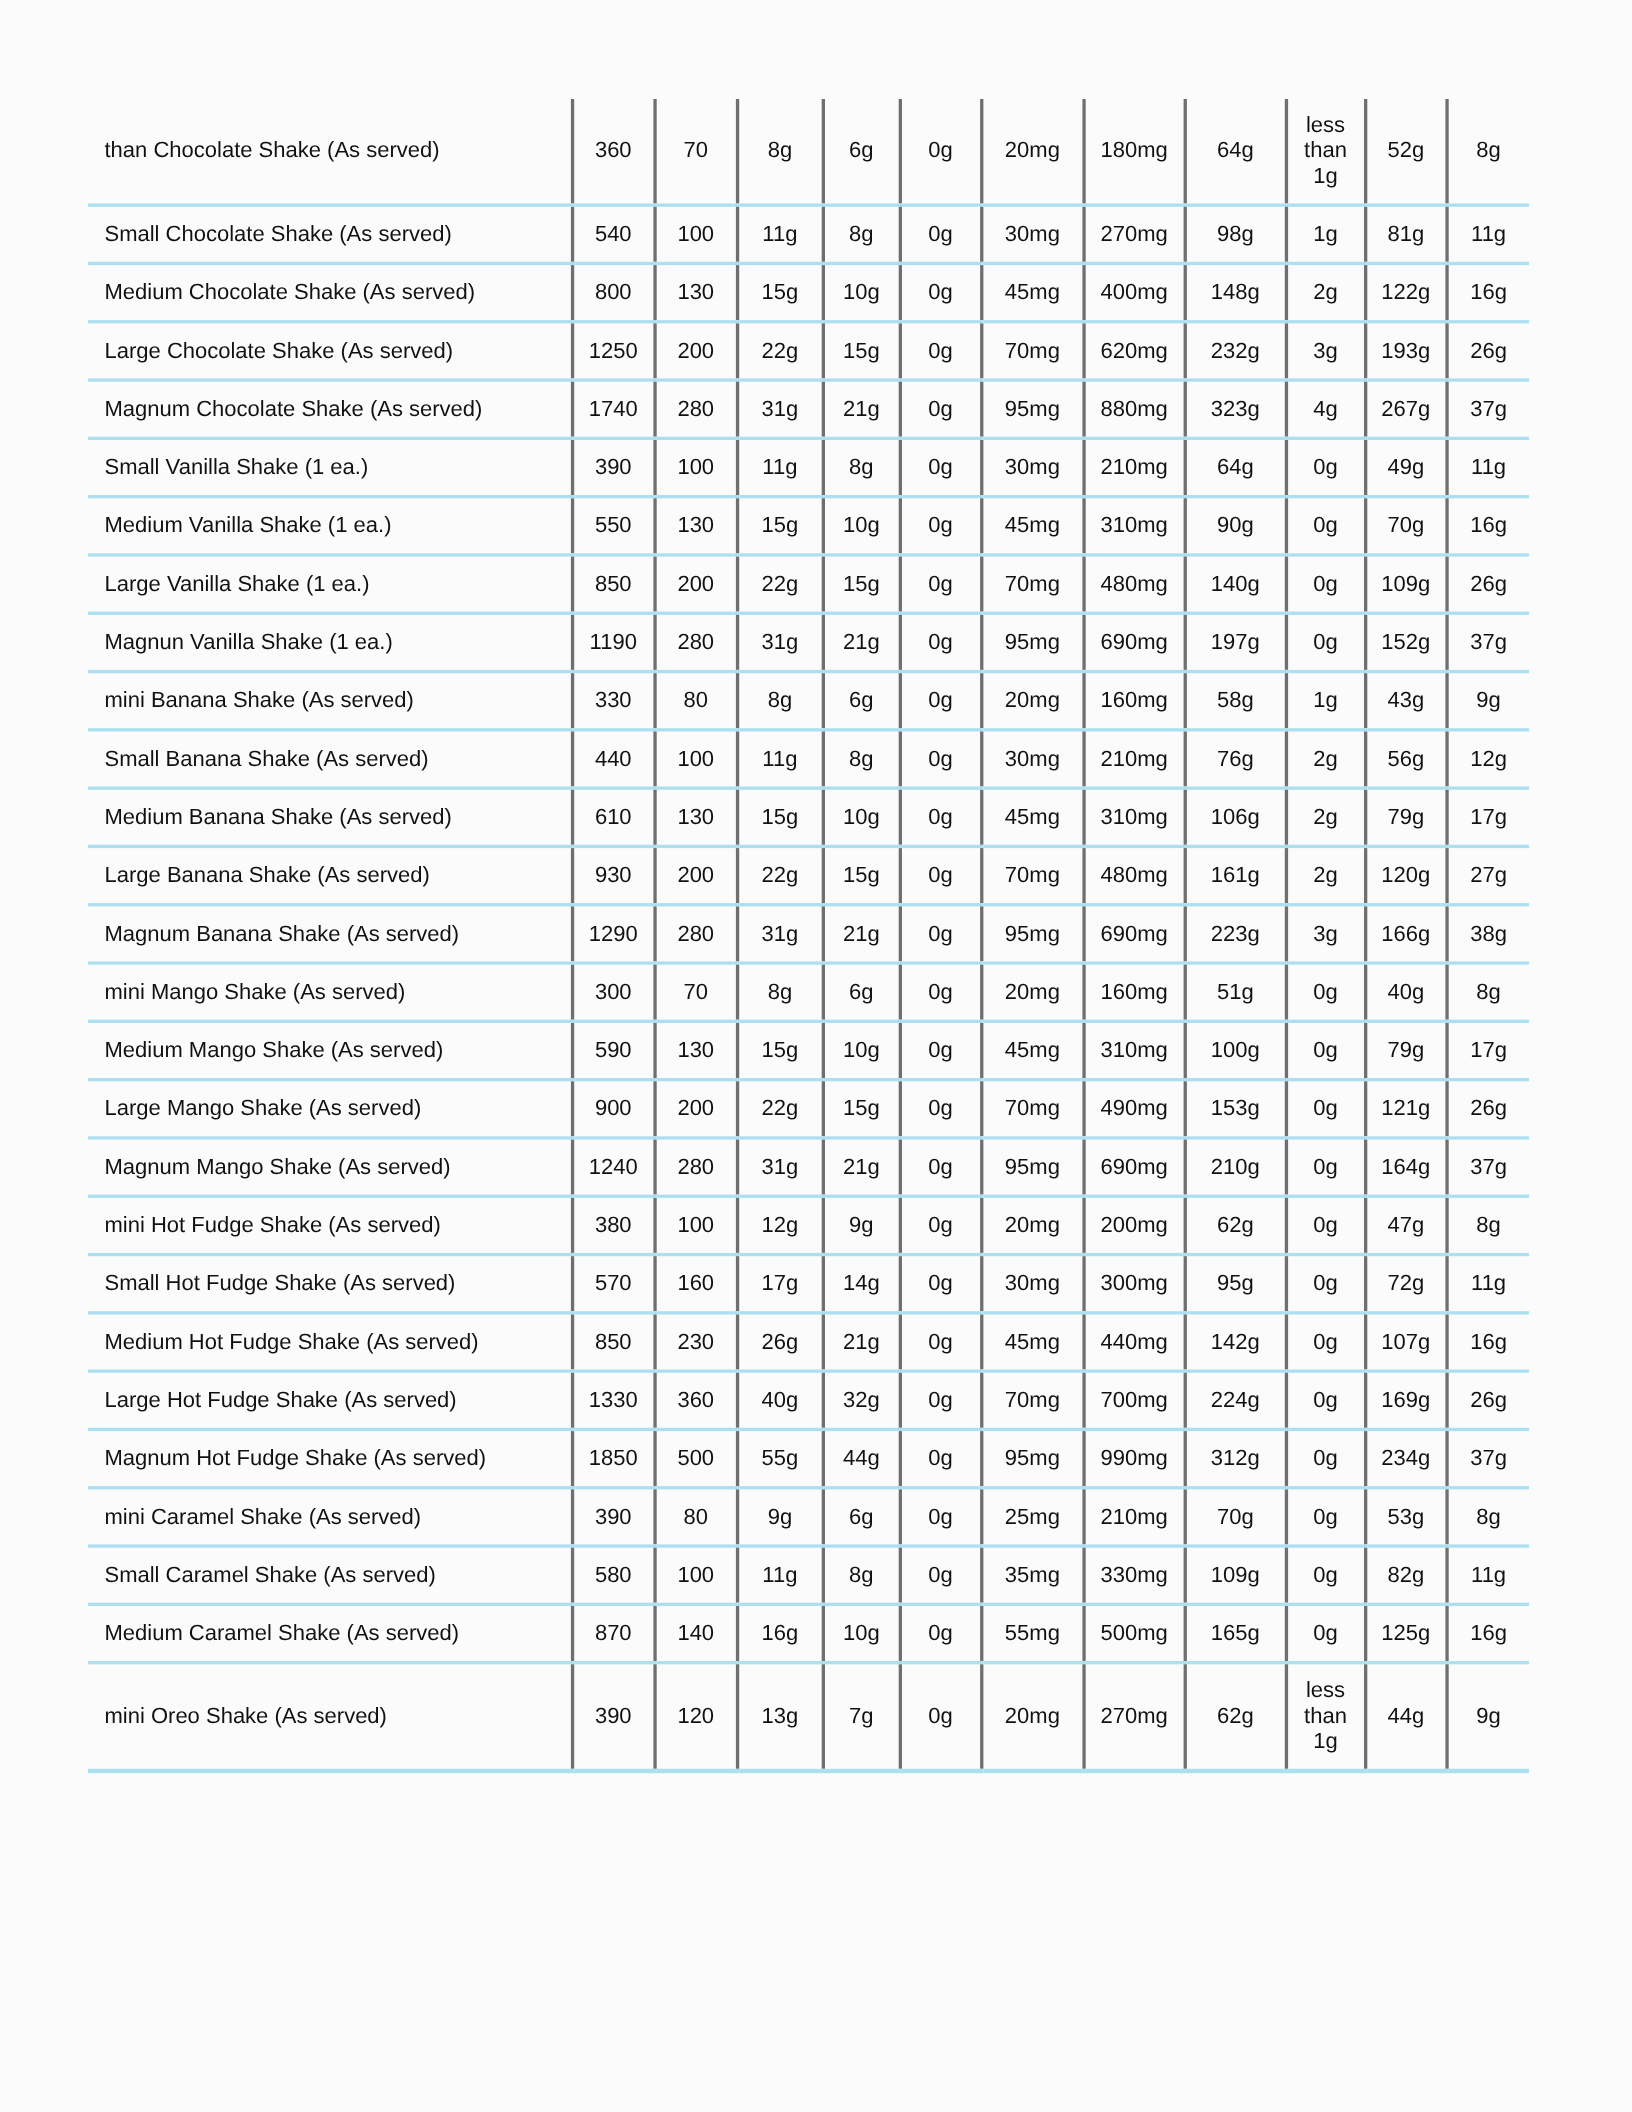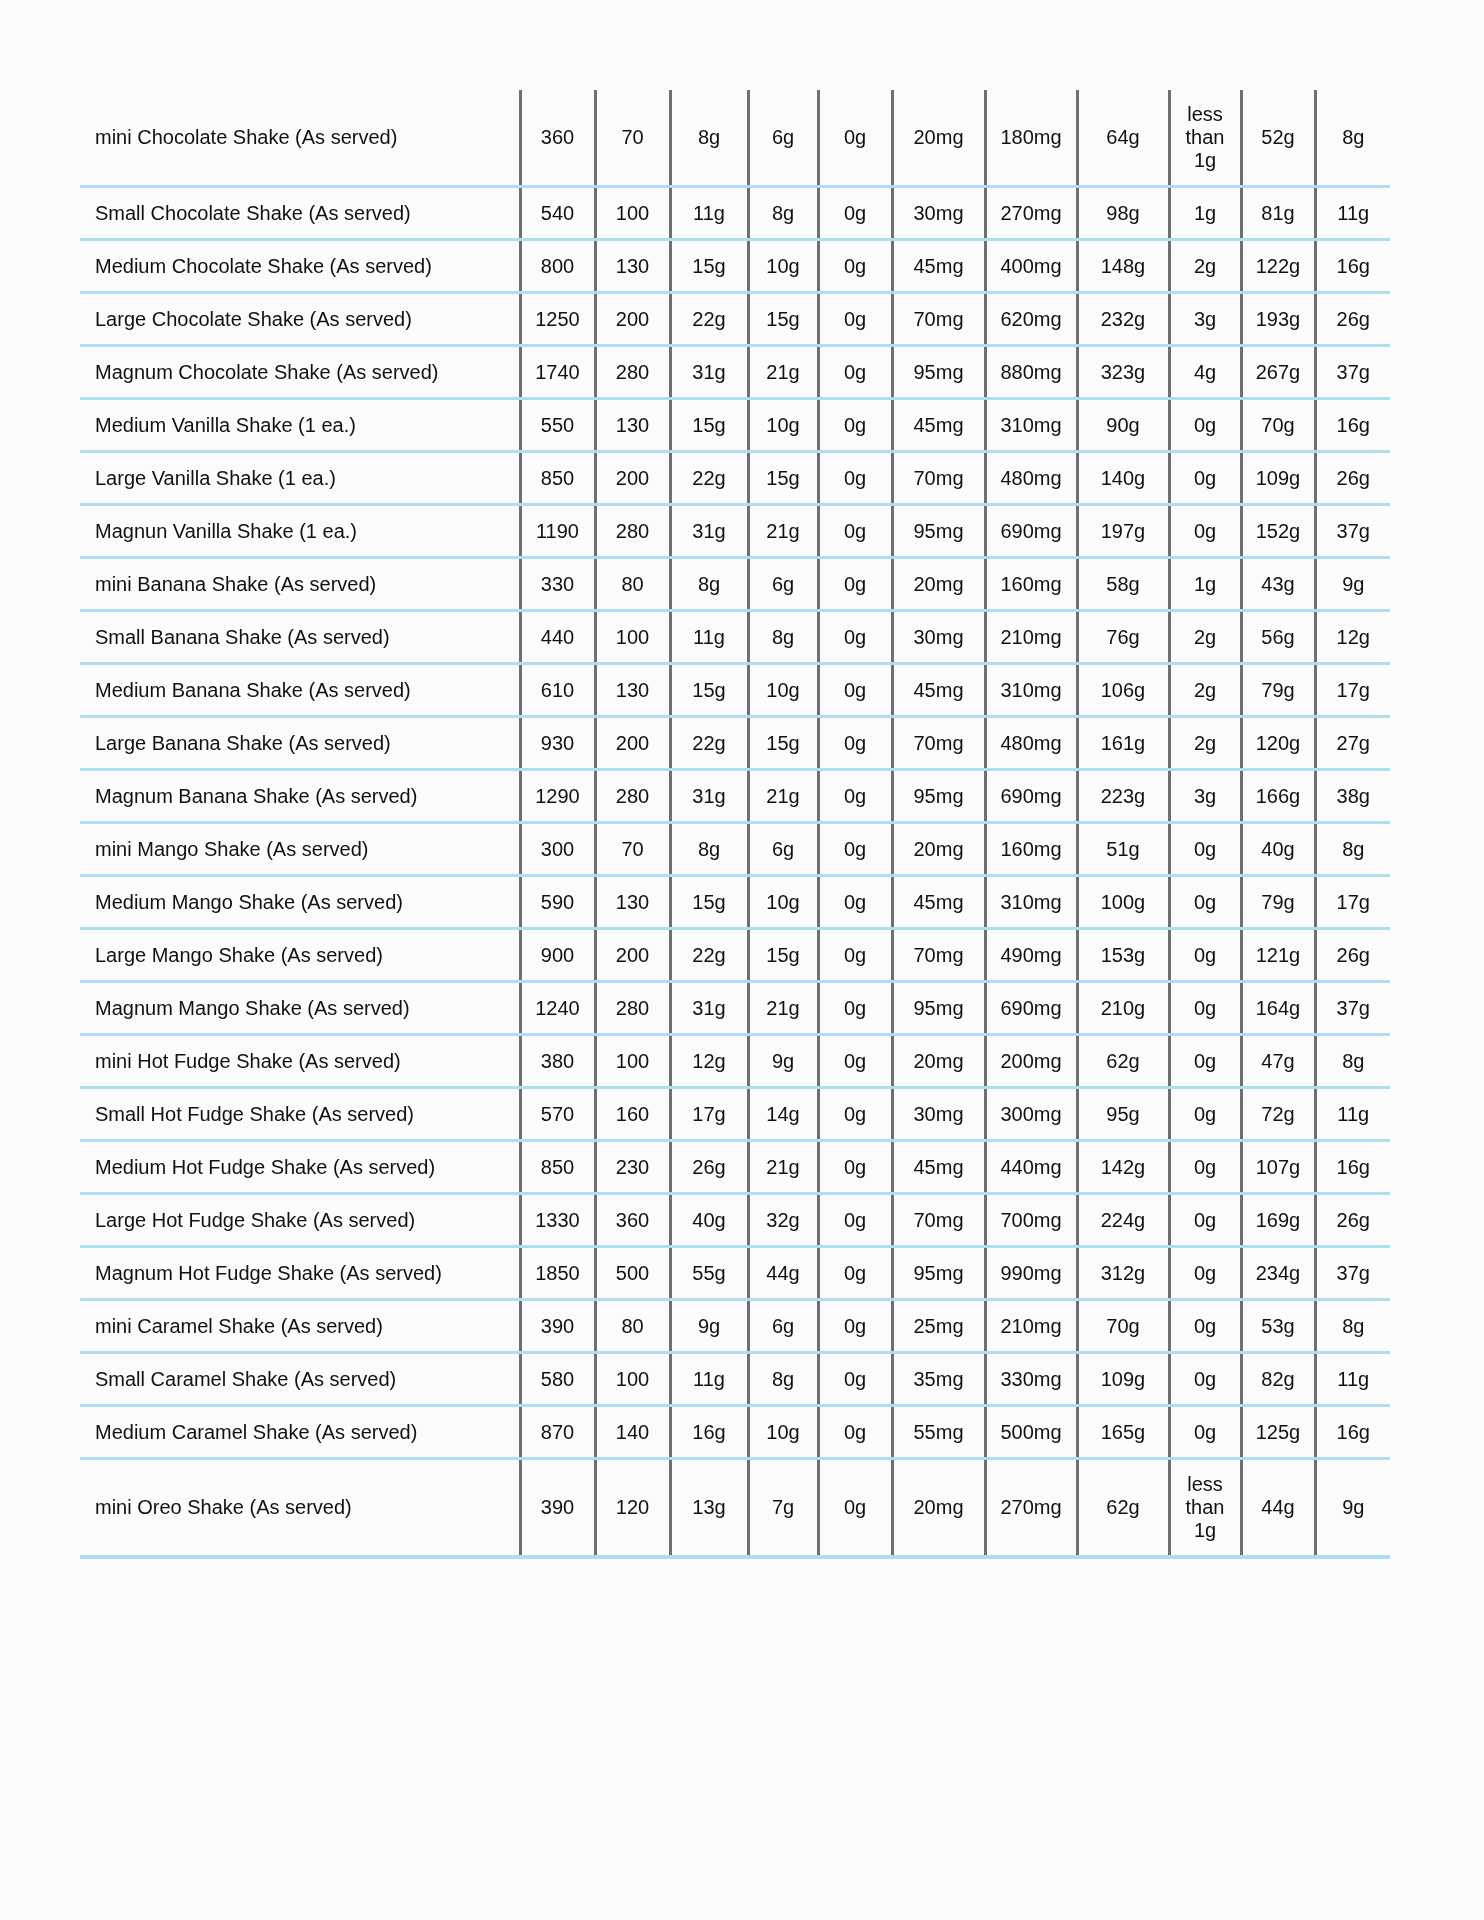--- a/index.html
+++ b/index.html
@@ -67,21 +67,21 @@
       <col style="width:74px">
       <col style="width:93px">
       <col style="width:92px">
       <col style="width:92px">
       <col style="width:72px">
       <col style="width:74px">
       <col style="width:75px">
     </colgroup>
     <tbody id="rows">
         <tr class="tall">
-          <td class="name">mini Chocolate Shake (As served)</td>
+          <td class="name">than Chocolate Shake (As served)</td>
           <td>360</td>
           <td>70</td>
           <td>8g</td>
           <td>6g</td>
           <td>0g</td>
           <td>20mg</td>
           <td>180mg</td>
           <td>64g</td>
           <td class="fiber">less than 1g</td>
           <td>52g</td>
@@ -137,20 +137,34 @@
           <td>21g</td>
           <td>0g</td>
           <td>95mg</td>
           <td>880mg</td>
           <td>323g</td>
           <td class="fiber">4g</td>
           <td>267g</td>
           <td>37g</td>
         </tr>
         <tr>
+          <td class="name">Small Vanilla Shake (1 ea.)</td>
+          <td>390</td>
+          <td>100</td>
+          <td>11g</td>
+          <td>8g</td>
+          <td>0g</td>
+          <td>30mg</td>
+          <td>210mg</td>
+          <td>64g</td>
+          <td class="fiber">0g</td>
+          <td>49g</td>
+          <td>11g</td>
+        </tr>
+        <tr>
           <td class="name">Medium Vanilla Shake (1 ea.)</td>
           <td>550</td>
           <td>130</td>
           <td>15g</td>
           <td>10g</td>
           <td>0g</td>
           <td>45mg</td>
           <td>310mg</td>
           <td>90g</td>
           <td class="fiber">0g</td>

